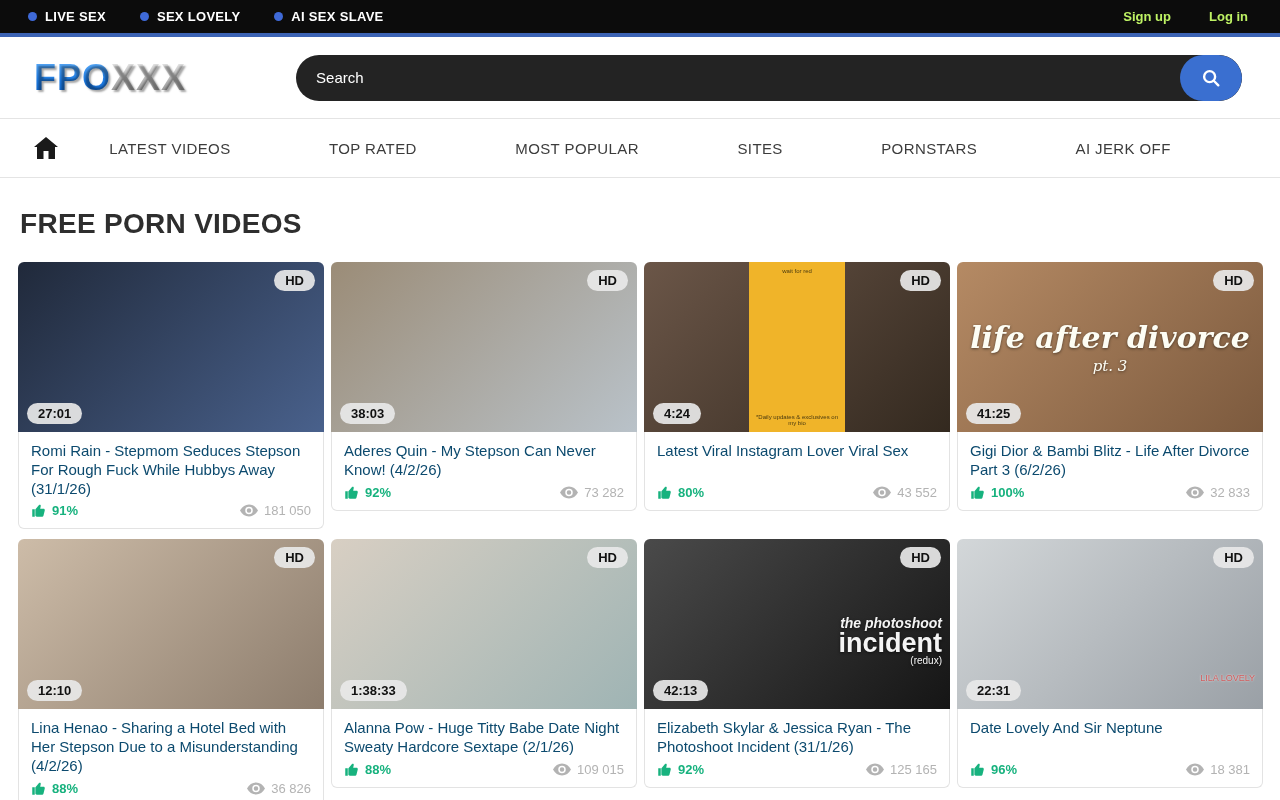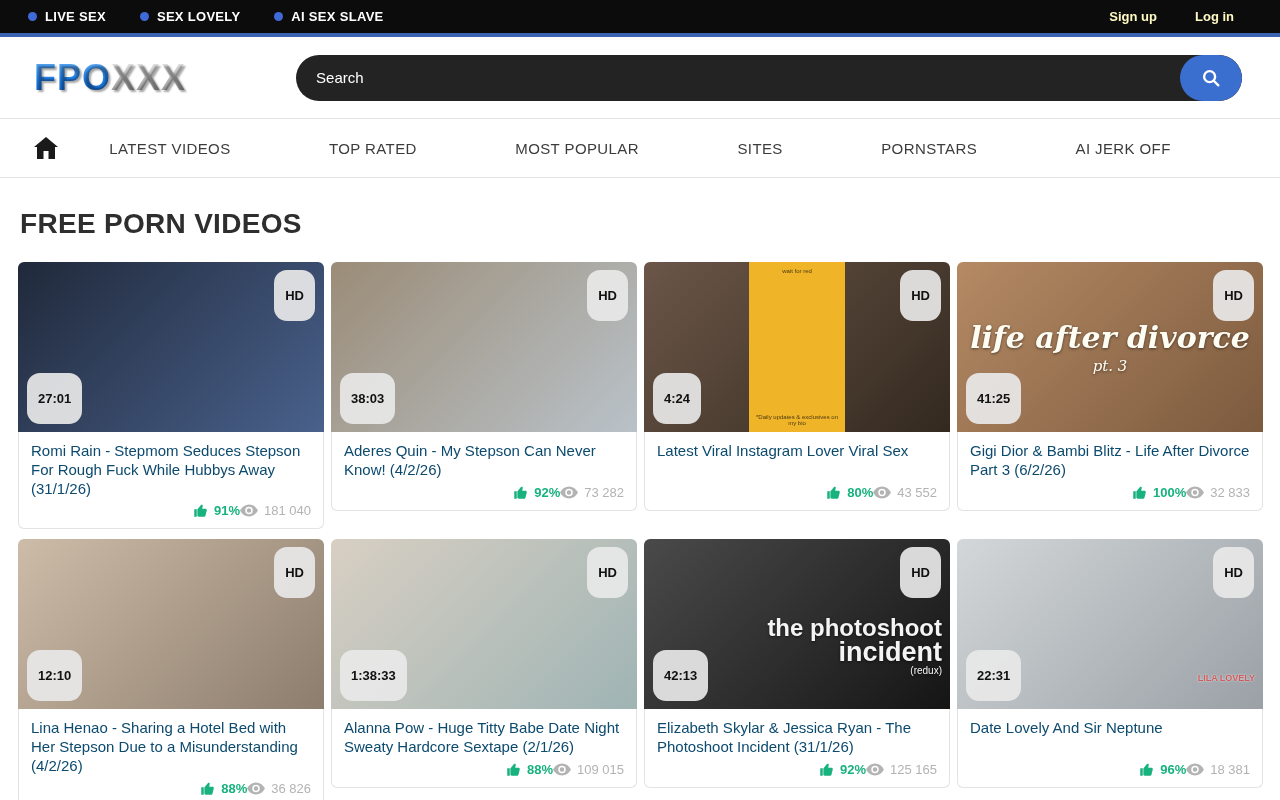--- a/index.html
+++ b/index.html
@@ -1,27 +1,27 @@
 <!DOCTYPE html>
 <html><head>
 <meta charset="utf-8">
 <style>
   * { margin:0; padding:0; box-sizing:border-box; }
   html,body { width:1280px; height:800px; overflow:hidden; background:#fff;
     font-family:"Liberation Sans", sans-serif; }
 
   
   .topbar { height:37px; background:#0c0c0c; border-bottom:4px solid #3c63b4;
-    display:flex; align-items:center; justify-content:space-between; padding:0 46px 0 28px; }
+    display:flex; align-items:center; justify-content:space-between; padding:0 32px 0 28px; }
   .topbar-left { display:flex; align-items:center; gap:34px; }
   .toplink { display:flex; align-items:center; gap:8px; color:#fff; font-size:13px;
     font-weight:bold; letter-spacing:.3px; cursor:pointer; }
   .dot { width:9px; height:9px; border-radius:50%; background:#3f6ad8; }
   .topbar-right { display:flex; align-items:center; gap:38px; }
-  .authlink { color:#fef9c3; font-size:13px; font-weight:bold; cursor:pointer; }
+  .authlink { color:#bef264; font-size:13px; font-weight:bold; cursor:pointer; }
 
   
   .header { height:81px; background:#fff; display:flex; align-items:center; padding:0 38px 0 34px; }
   .logo { font-size:36px; font-weight:800; letter-spacing:1px; white-space:nowrap;
     text-shadow:2px 2px 2px rgba(0,0,0,.35); cursor:pointer; }
   .logo .fpo { background:linear-gradient(180deg,#6ab4f8 0%,#1f7fe8 55%,#0f5fc0 100%);
     -webkit-background-clip:text; background-clip:text; color:transparent;margin-top:41px; }
   .logo .xxx { background:linear-gradient(180deg,#f2f2f2 0%,#b9b9b9 55%,#8a8a8a 100%);
     -webkit-background-clip:text; background-clip:text; color:transparent; }
   .searchwrap { flex:1; margin-left:110px; height:46px; background:#232323; border-radius:23px;
@@ -38,46 +38,46 @@
   .homebtn { width:26px; display:flex; align-items:center; cursor:pointer; }
   .navitems { flex:1; display:flex; justify-content:space-around; }
   .navitem { font-size:15px; color:#3c3c3c; letter-spacing:.4px; cursor:pointer; }
 
   
   .page-title { font-size:28px; color:#2e2e2e; margin:30px 0 22px 20px; letter-spacing:.3px; }
   .grid { display:grid; grid-template-columns:repeat(4,306px); gap:10px 7px; padding:0 18px; }
   .card { border-radius:6px; cursor:pointer; }
   .thumb { position:relative; height:170px; border-radius:6px 6px 0 0; overflow:hidden; }
   .badge { position:absolute; font-size:13px; font-weight:bold; color:#111;
-    background:rgba(232,232,232,.92); border-radius:13px; padding:19px 11px; line-height:1; }
+    background:rgba(232,232,232,.92); border-radius:13px; padding:4px 11px; line-height:1; }
   .badge.hd { top:8px; right:9px; }
   .badge.dur { bottom:8px; left:9px; }
   .info { border:1px solid #e3e3e3; border-top:none; border-radius:0 0 6px 6px;
     padding:10px 12px 10px; background:#fff; min-height:78px; }
   .vtitle { font-size:15px; color:#0c4a6e; line-height:1.25; min-height:38px; }
-  .stats { display:flex; align-items:center; justify-content:flex-end; margin-top:5px; }
+  .stats { display:flex; align-items:center; justify-content:space-between; margin-top:5px; }
   .likes { display:flex; align-items:center; gap:6px; color:#17b27e; font-size:13px; font-weight:bold; }
   .views { display:flex; align-items:center; gap:6px; color:#b3b3b3; font-size:13px; }
 
   
   .ov-script { position:absolute; inset:0; display:flex; flex-direction:column;
     align-items:center; justify-content:center; color:#fdfdf4; text-align:center;
     font-family:"DejaVu Serif", serif; font-style:italic; text-shadow:0 1px 3px rgba(0,0,0,.5); }
   .ov-script .l1 { font-size:30px; font-weight:bold; }
   .ov-script .l2 { font-size:15px; margin-top:2px; }
   .ov-headline { position:absolute; right:8px; top:78px; text-align:right; color:#f4f4f4;
     font-weight:bold; line-height:.95; text-shadow:0 1px 3px rgba(0,0,0,.6); }
-  .ov-headline .h1 { font-size:24px; }
+  .ov-headline .h1 { font-size:14px;font-style:italic; }
   .ov-headline .h2 { font-size:27px; }
   .ov-headline .h3 { font-size:10px; font-weight:normal; }
   .ov-banner { position:absolute; left:50%; transform:translateX(-50%); top:0; bottom:0;
     width:96px; background:#f0b429; display:flex; flex-direction:column;
     justify-content:space-between; padding:6px 4px; }
   .ov-banner span { font-size:6px; color:#4a3a10; text-align:center; }
-  .ov-watermark { position:absolute; right:8px; bottom:26px; font-size:9px; font-weight:bold;
+  .ov-watermark { position:absolute; right:8px; bottom:26px; font-size:9px; font-weight:normal;
     color:#d94f4f; opacity:.85; text-shadow:0 0 2px #fff;text-align:center; }
 </style>
 </head>
 <body>
 
 <div class="topbar">
   <div class="topbar-left">
     <div class="toplink">
       <span class="dot"></span>
       <span>LIVE SEX</span>
@@ -142,21 +142,21 @@
         <span class="likes">
           <svg width="15" height="15" viewBox="0 0 24 24" fill="#17b27e">
             <path d="M2 10h4v12H2zM22 11c0-1.1-.9-2-2-2h-5.3l.9-4.4c.2-1-.5-1.9-1.5-1.9-.5 0-1 .2-1.3.6L7.5 9.5 7 10v10.5c.6.9 1.6 1.5 2.7 1.5H18c.9 0 1.7-.6 1.9-1.5l2-8c.1-.2.1-.3.1-.5z"></path>
           </svg>
           <span>91%</span>
         </span>
         <span class="views">
           <svg width="18" height="13" viewBox="0 0 24 16" fill="#b3b3b3">
             <path d="M12 0C7 0 2.7 3.1 0 8c2.7 4.9 7 8 12 8s9.3-3.1 12-8C21.3 3.1 17 0 12 0zm0 13a5 5 0 1 1 0-10 5 5 0 0 1 0 10zm0-8a3 3 0 1 0 0 6 3 3 0 0 0 0-6z"></path>
           </svg>
-          <span>181 040</span>
+          <span>181 050</span>
         </span>
       </div>
     </div>
   </div>
 
   <div class="card">
     <div class="thumb" style="background: linear-gradient(135deg, rgb(155, 140, 119), rgb(185, 194, 201));">
       <span class="badge hd">HD</span>
       <span class="badge dur">38:03</span>
     </div>

